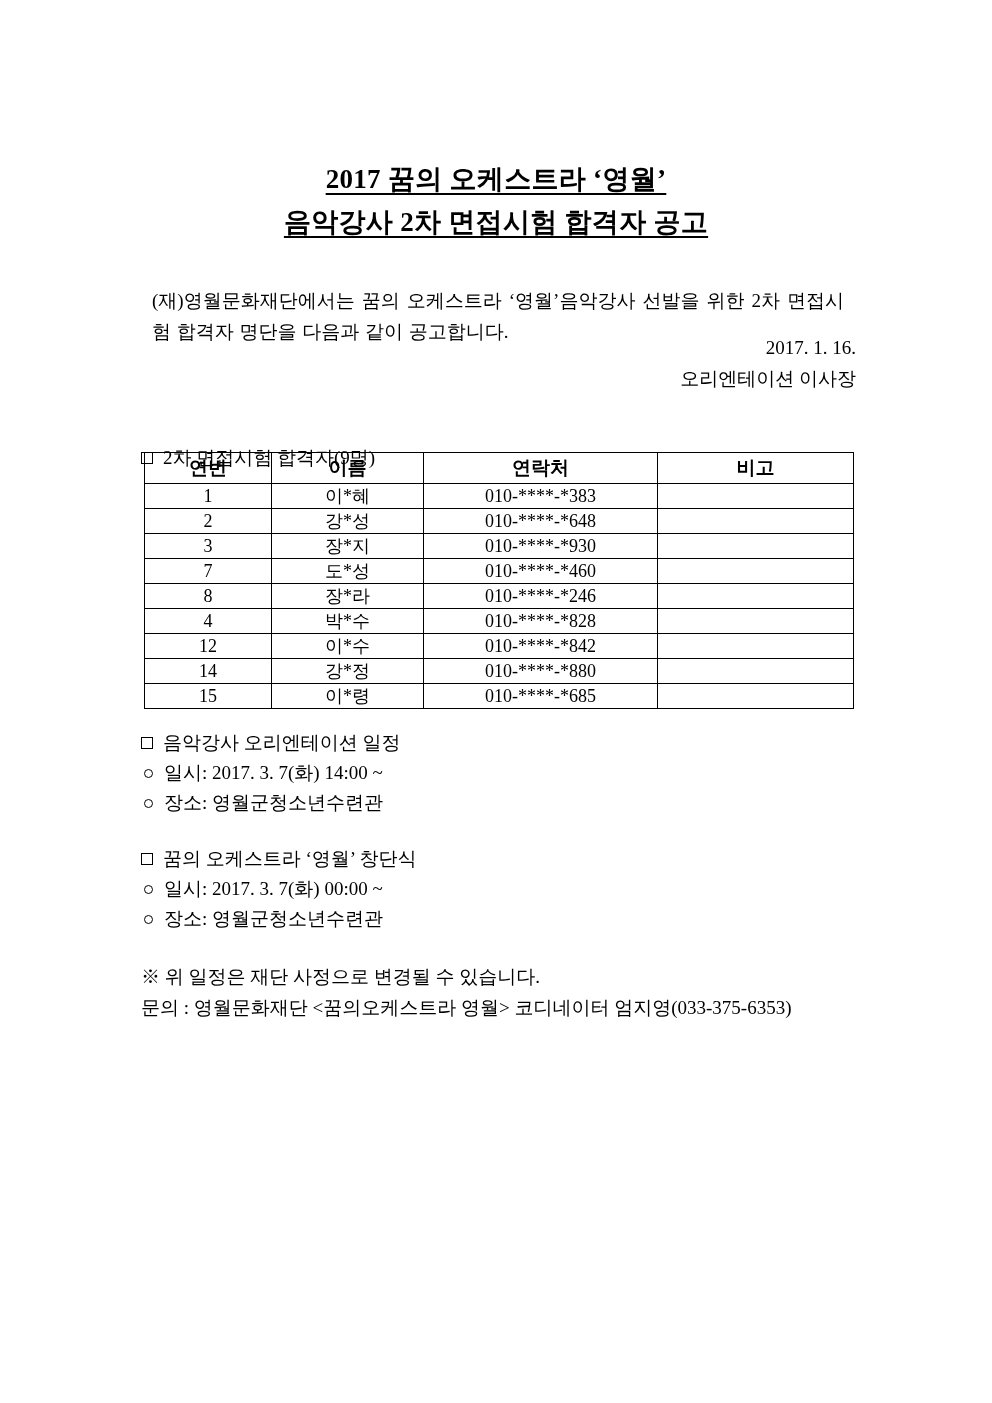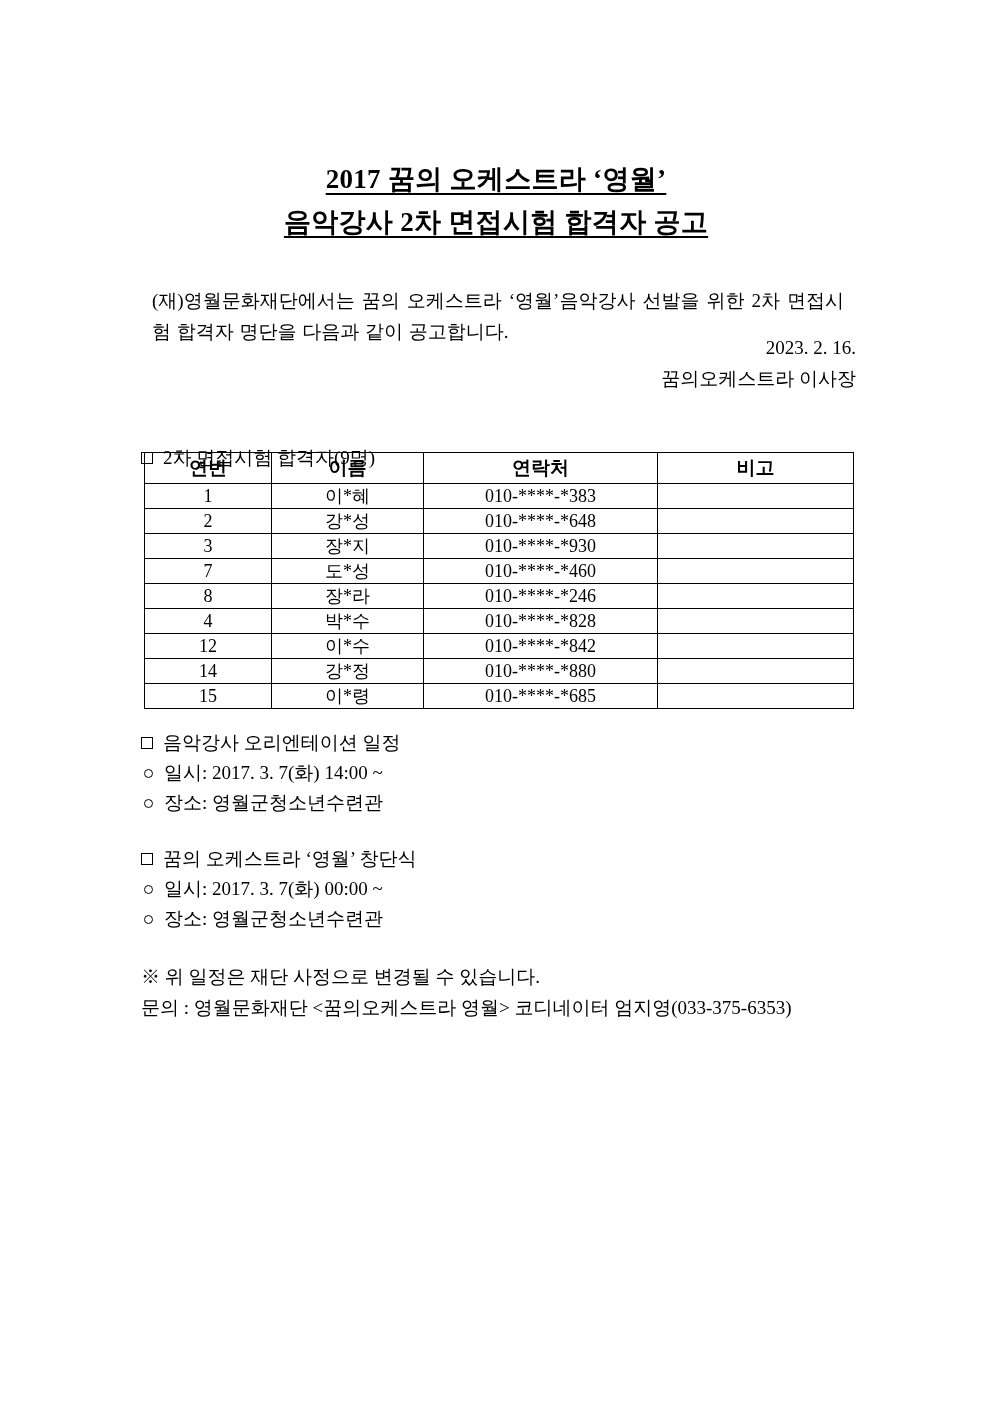--- a/index.html
+++ b/index.html
@@ -160,22 +160,22 @@
   <div class="title-block">
     <span class="title-line"><span class="u">2017 꿈의 오케스트라 ‘영월’</span></span>
     <span class="title-line"><span class="u">음악강사 2차 면접시험 합격자 공고</span></span>
   </div>
 
   <div class="intro">
     <p>(재)영월문화재단에서는 꿈의 오케스트라 ‘영월’음악강사 선발을 위한 2차 면접시험 합격자 명단을 다음과 같이 공고합니다.</p>
   </div>
 
   <div class="signature">
-    <div>2023. 2. 16.</div>
-    <div>꿈의오케스트라 이사장</div>
+    <div>2017. 1. 16.</div>
+    <div>오리엔테이션 이사장</div>
   </div>
 
   <div class="sec-heading" style="left:141px; top:421px;margin-top:24px;"><span class="sq-bullet"></span><span>2차 면접시험 합격자(9명)</span></div>
 
   <div class="tbl-wrap">
     <table class="roster">
       <colgroup>
         <col class="c-no">
           <col class="c-name">
           <col class="c-tel">

